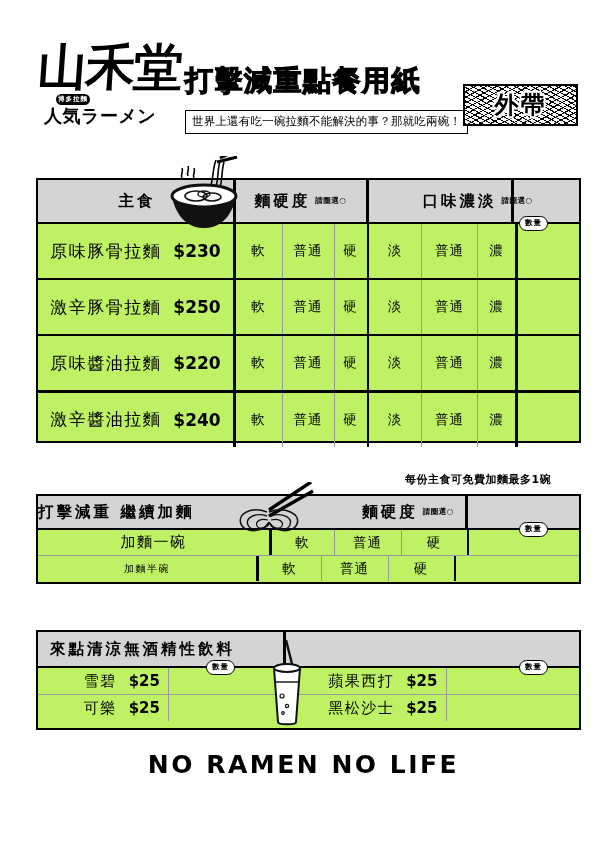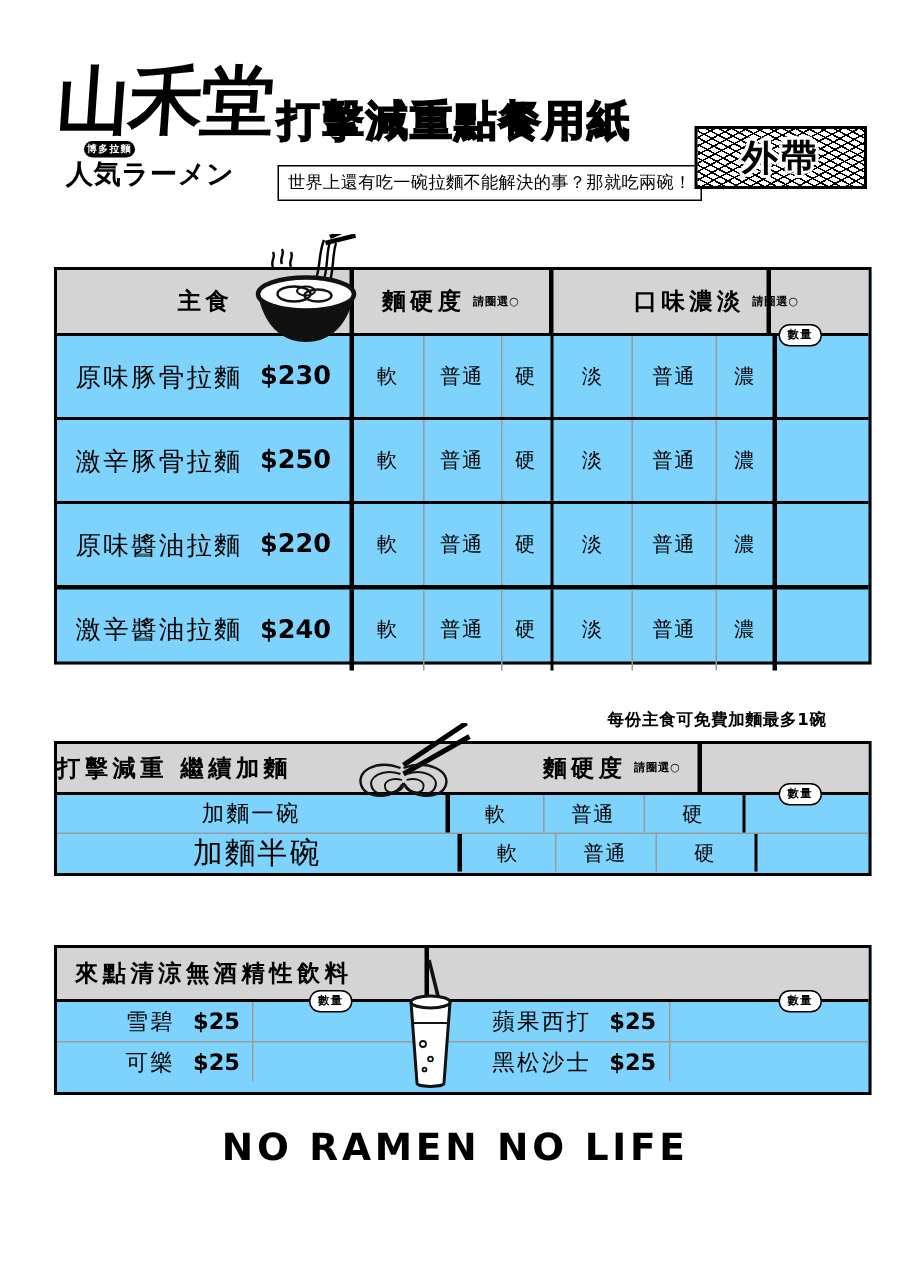--- a/index.html
+++ b/index.html
@@ -66,21 +66,21 @@
   .takeout-text {
     font-family: "DejaVu Serif", "Liberation Serif", serif;
     font-weight: bold; font-size: 24px; letter-spacing: 2px;
     color: #000;
     text-shadow:
       2.2px 0 0 #fff, -2.2px 0 0 #fff, 0 2.2px 0 #fff, 0 -2.2px 0 #fff,
       1.6px 1.6px 0 #fff, -1.6px 1.6px 0 #fff, 1.6px -1.6px 0 #fff, -1.6px -1.6px 0 #fff;
   }
 
   
-  .tbl { position: absolute; border: 2.5px solid #000; background: #7dd3fc; }
+  .tbl { position: absolute; border: 2.5px solid #000; background: #bef264; }
   .thead {
     background: #d4d4d4;
     display: flex; align-items: center;
     border-bottom: 2.5px solid #000;
     position: relative;
   }
   .th {
     display: flex; align-items: center;
     height: 100%;
     position: relative;
@@ -326,33 +326,33 @@
         <path d="M40 34 C52 30, 62 36, 59 43 C56 50, 42 48, 39 41" stroke="#111" stroke-width="1.4" fill="none"></path>
         <path d="M37 38 C30 36, 24 39, 26 44 C28 48, 36 46, 38 42" stroke="#111" stroke-width="1.2" fill="none"></path>
         <path d="M40 38 C47 36, 53 39, 51 44 C49 48, 41 46, 39 42" stroke="#111" stroke-width="1.2" fill="none"></path>
       </svg>
     </div>
 
     <div class="qty-bubble" style="left:481px; top:26px;">數量</div>
 
     <div>
       <div class="row" style="height:25px;">
-        <div class="cell-name" style="width:259px; font-size:15px;">加麵一碗</div>
+        <div class="cell-name" style="width:231px; font-size:15px;">加麵一碗</div>
         <div style="width:2.5px; background:#000;"></div>
         <div class="cell-opt" style="width:62px;">軟</div>
         <div class="light-div"></div>
         <div class="cell-opt" style="width:66px;">普通</div>
         <div class="light-div"></div>
         <div class="cell-opt" style="width:65px;">硬</div>
         <div style="width:2.5px; background:#000;"></div>
         <div style="flex:1;"></div>
       </div>
       <div class="hr-light"></div>
       <div class="row" style="height:25px;">
-        <div class="cell-name" style="width:267px; font-size:20px;">加麵半碗</div>
+        <div class="cell-name" style="width:218px; font-size:10px;">加麵半碗</div>
         <div style="width:2.5px; background:#000;"></div>
         <div class="cell-opt" style="width:62px;">軟</div>
         <div class="light-div"></div>
         <div class="cell-opt" style="width:66px;">普通</div>
         <div class="light-div"></div>
         <div class="cell-opt" style="width:65px;">硬</div>
         <div style="width:2.5px; background:#000;"></div>
         <div style="flex:1;"></div>
       </div>
     </div>

